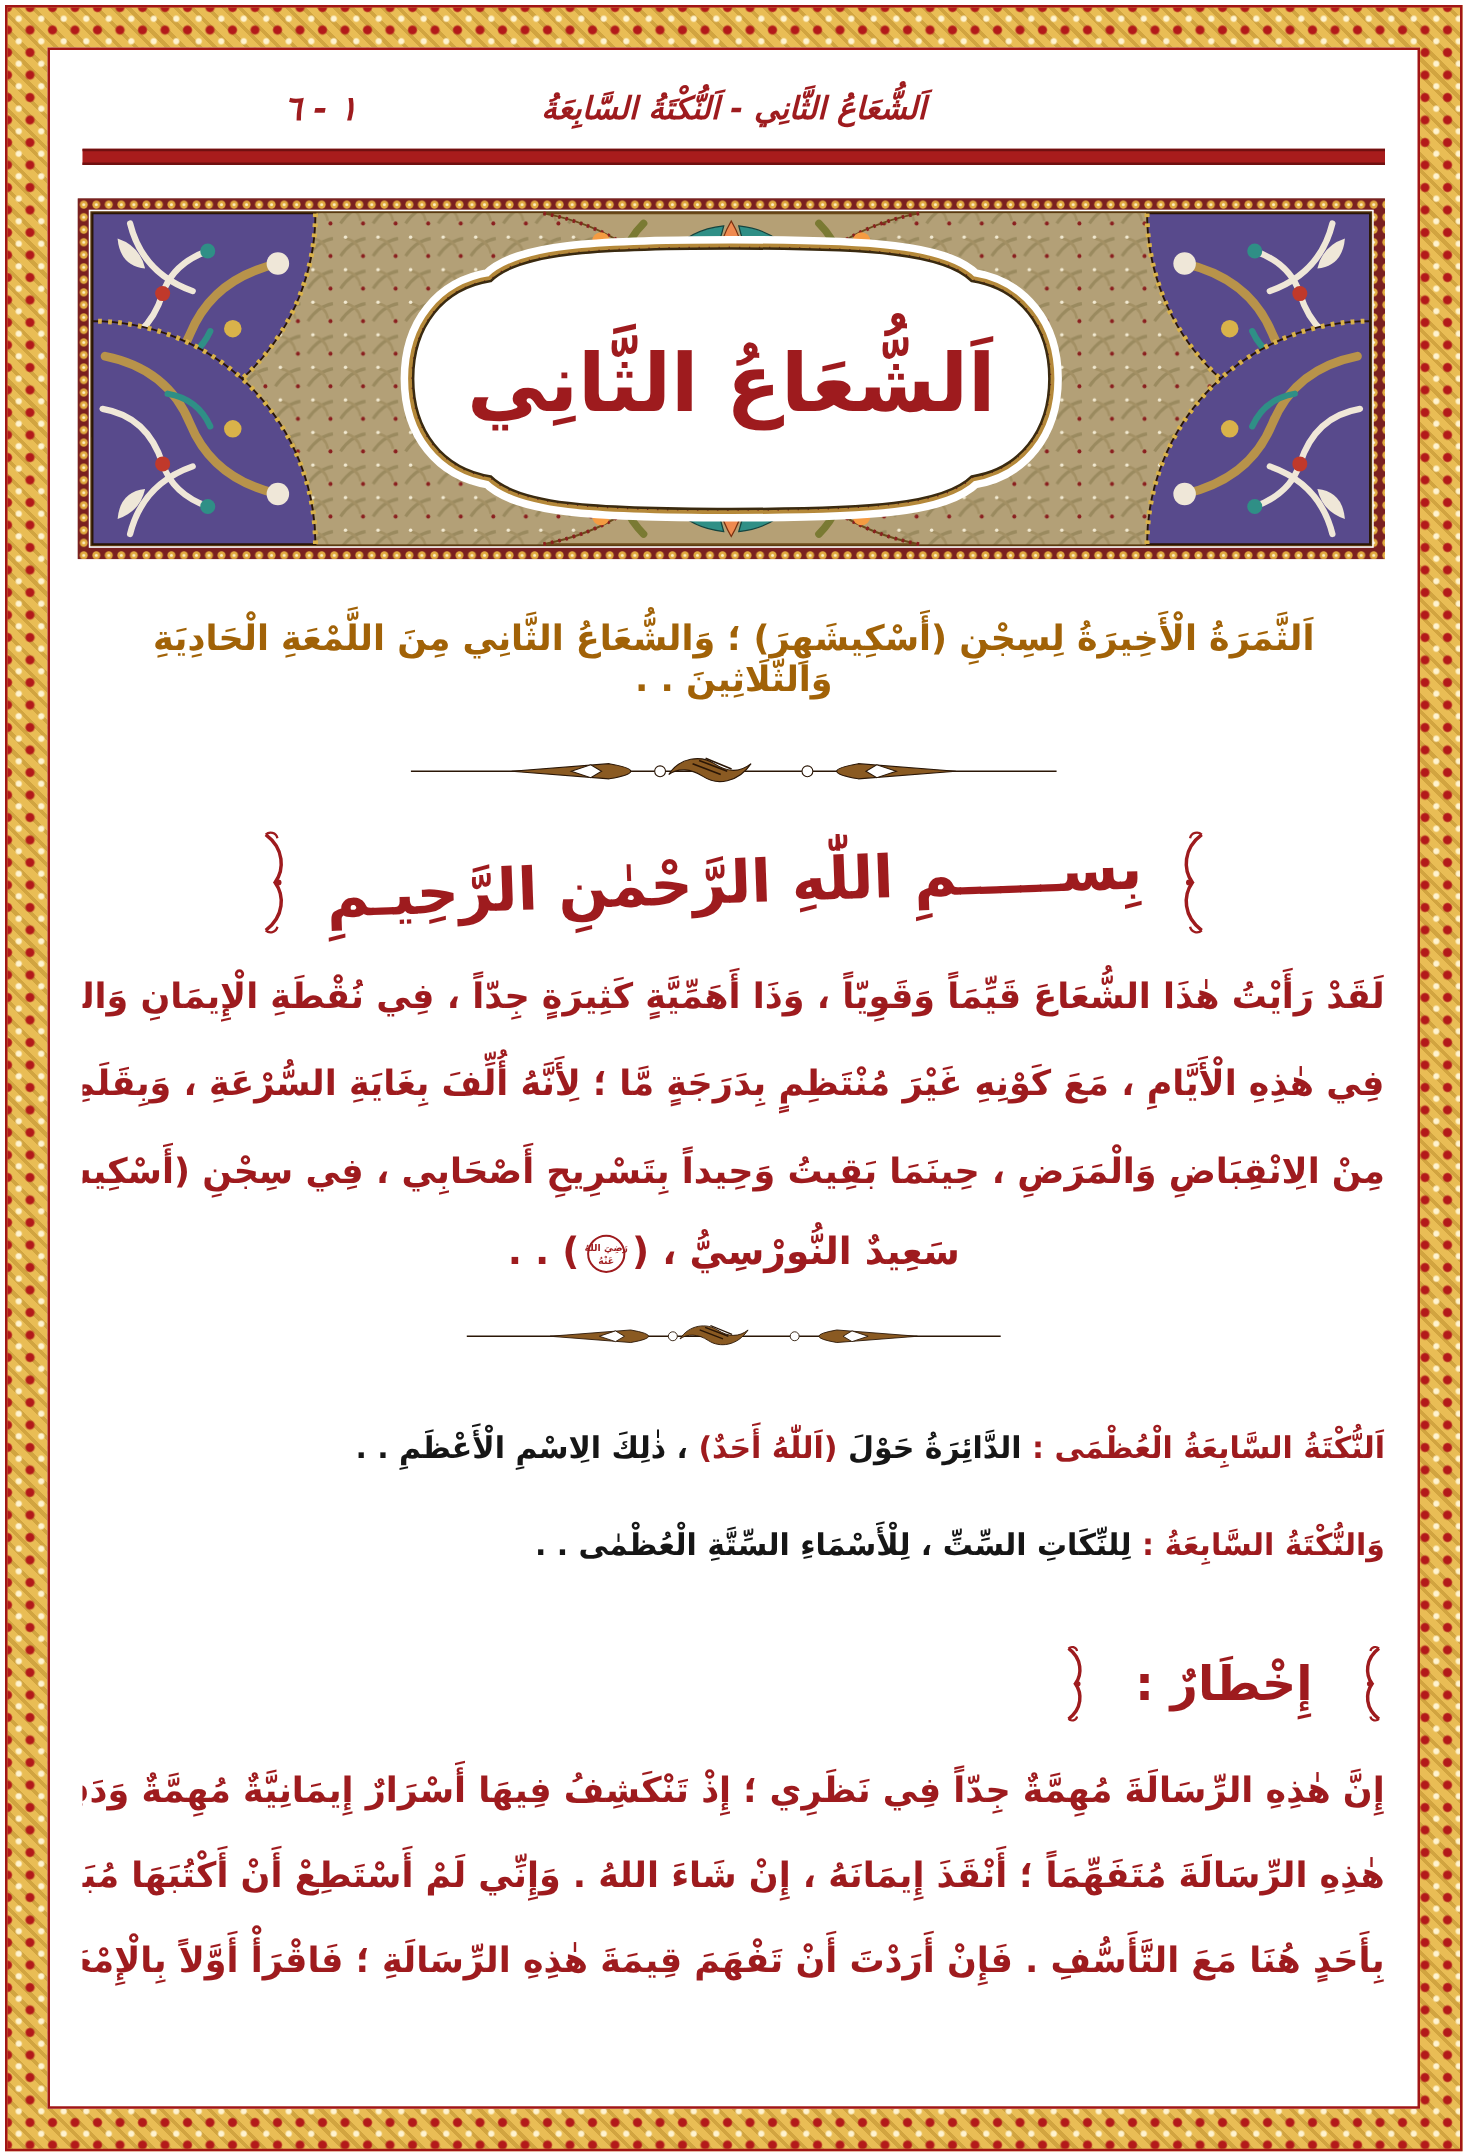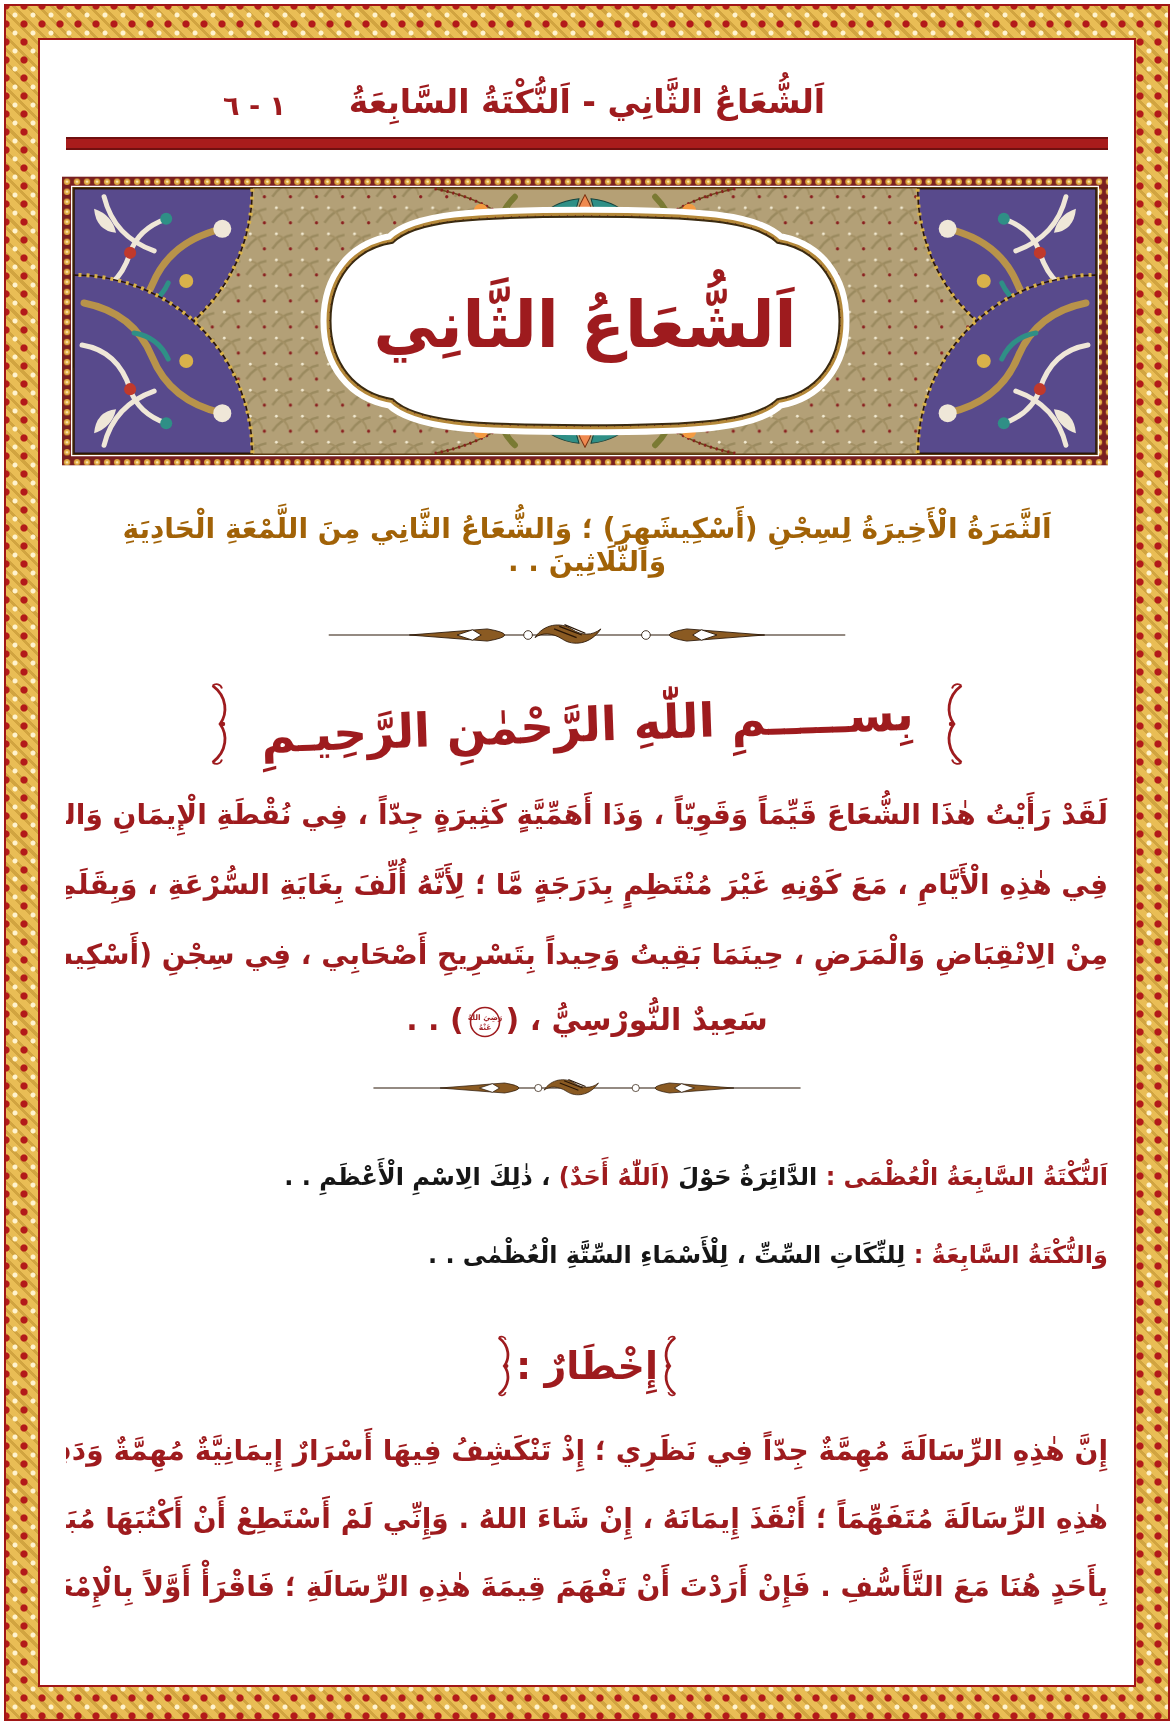--- a/index.html
+++ b/index.html
@@ -21,23 +21,23 @@
     background-position:0 0,9px 9px,0 0;
   }
   .inner{
     position:absolute;inset:38px;background:#ffffff;border:2px solid #a11616;
   }
   .content{position:absolute;inset:0;padding:0 26px;box-sizing:border-box;}
 
   .red{color:#9e1b1e;}
   .blk{color:#161616;}
 
-  .hdr{display:flex;flex-direction:row-reverse;align-items:flex-end;margin-top:42px;}
+  .hdr{display:flex;flex-direction:row-reverse;margin-top:32px;font-style:italic;}
   .hdr-num{width:220px;text-align:right;font-size:27px;font-weight:bold;color:#9e1b1e;}
-  .hdr-title{flex:1;text-align:center;font-size:33px;font-weight:bold;color:#9e1b1e;}
+  .hdr-title{flex:1;text-align:center;font-size:25px;font-weight:bold;color:#9e1b1e;}
   .hdr-spacer{width:220px;}
 
   .rule{margin-top:16px;height:9px;background:#a81c1c;border-top:2px solid #701010;border-bottom:2px solid #701010;}
 
   .panel-wrap{margin-top:26px;text-align:center;}
 
   .intro{margin-top:42px;text-align:center;font-size:28px;font-weight:bold;color:#a16207;}
 
   .divider{margin-top:44px;text-align:center;}
   .divider2{margin-top:38px;text-align:center;}
@@ -53,21 +53,21 @@
   }
   .para2 .line{line-height:68px;height:68px;}
 
   .sig{margin-top:12px;text-align:center;font-size:30px;font-weight:bold;color:#9e1b1e;}
   .sig .seal{display:inline-block;vertical-align:middle;margin:0 4px;}
 
   .nukta{margin-top:42px;}
   .nukta-line{font-size:24px;font-weight:bold;line-height:64px;}
   .nukta-line + .nukta-line{margin-top:14px;}
 
-  .notice{margin-top:48px;display:flex;justify-content:center;align-items:center;gap:0;}
+  .notice{margin-top:48px;display:flex;justify-content:flex-start;align-items:center;gap:36px;}
   .notice-title{font-size:38px;font-weight:bold;color:#9e1b1e;}
 
   .para2{margin-top:20px;}
 </style>
 </head>
 <body>
 
 <div class="page">
   <div class="frame"></div>
   <div class="inner">

